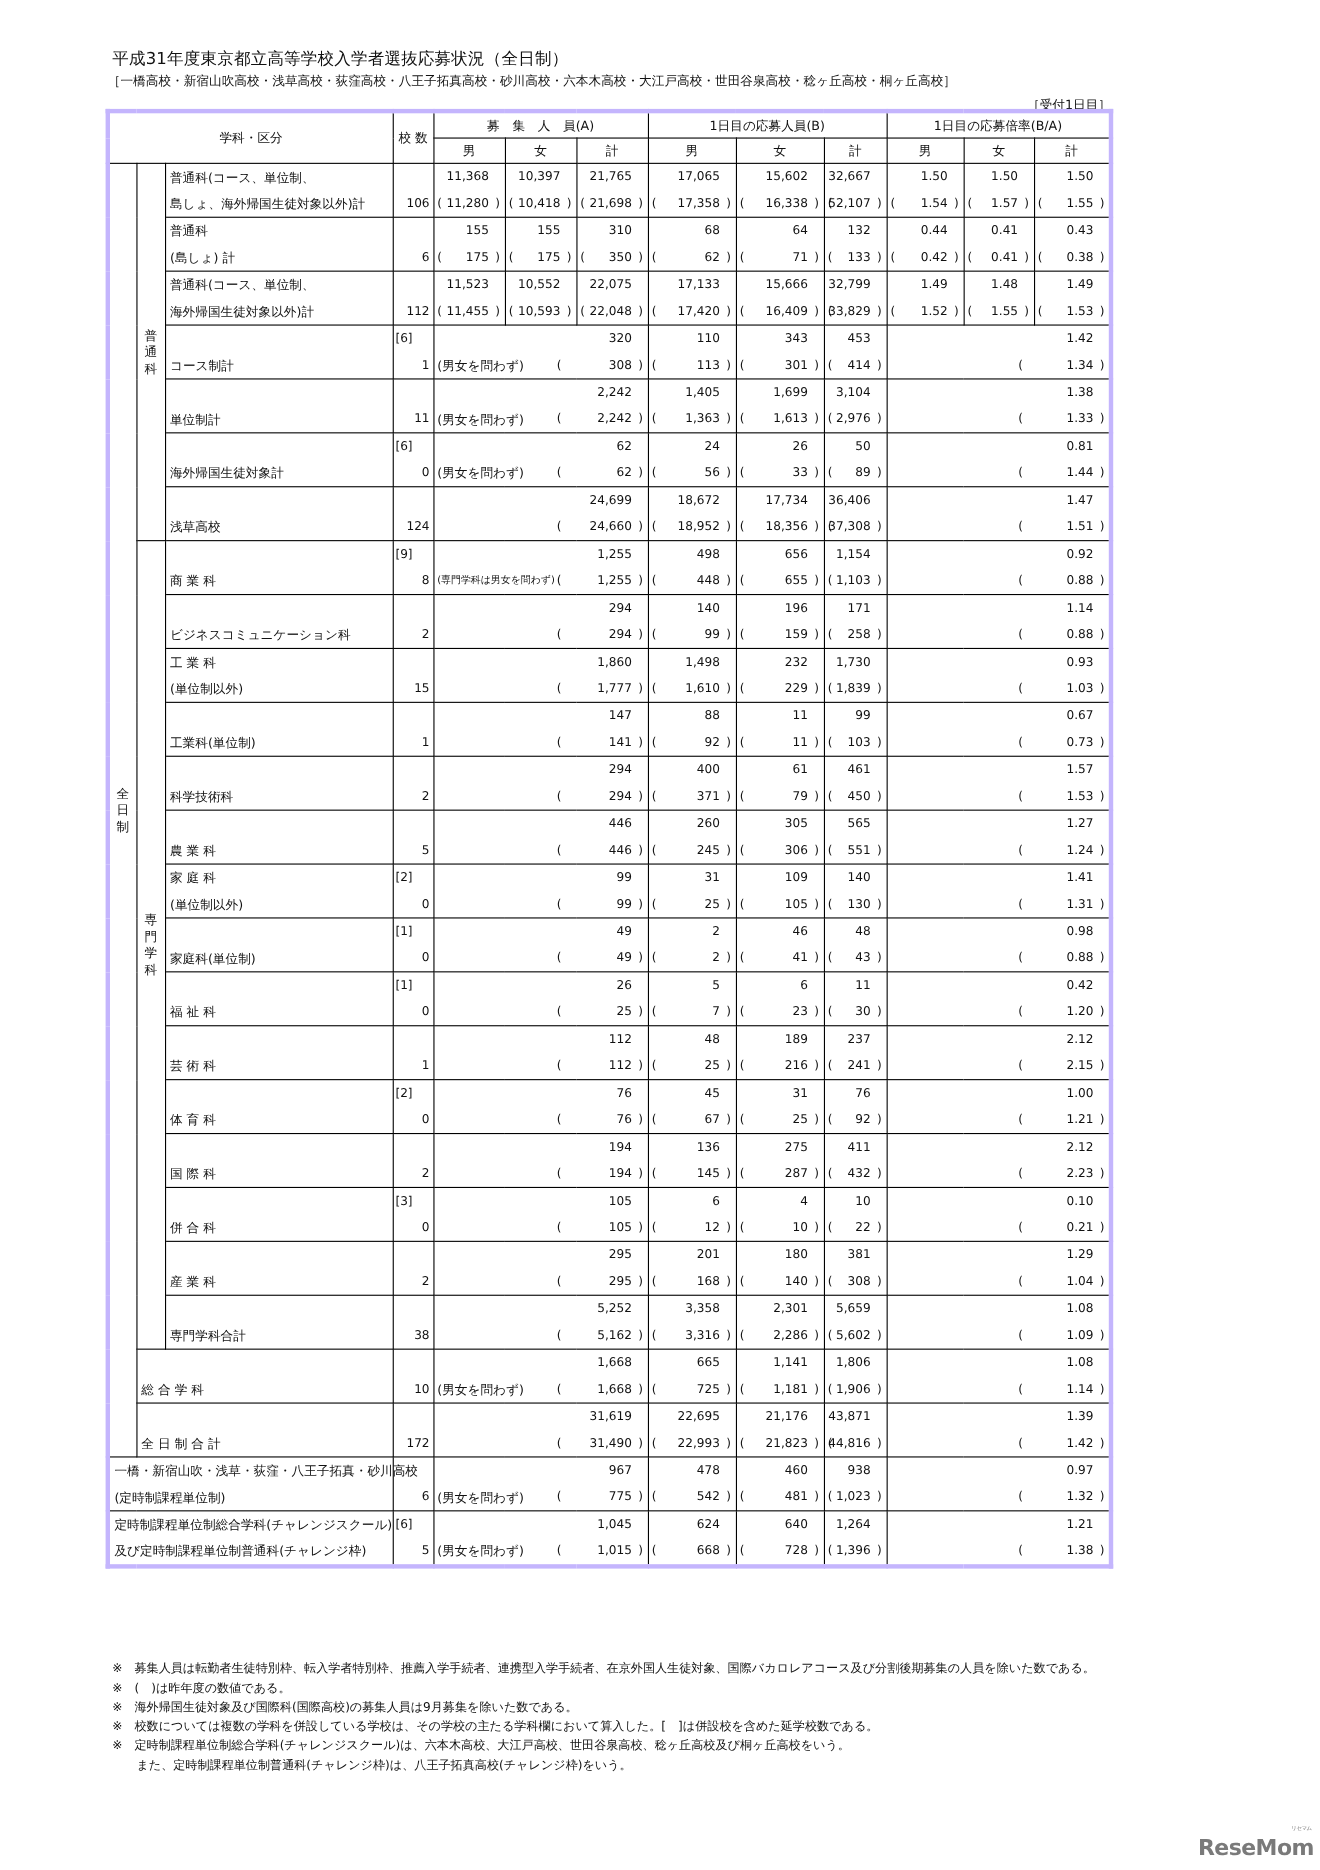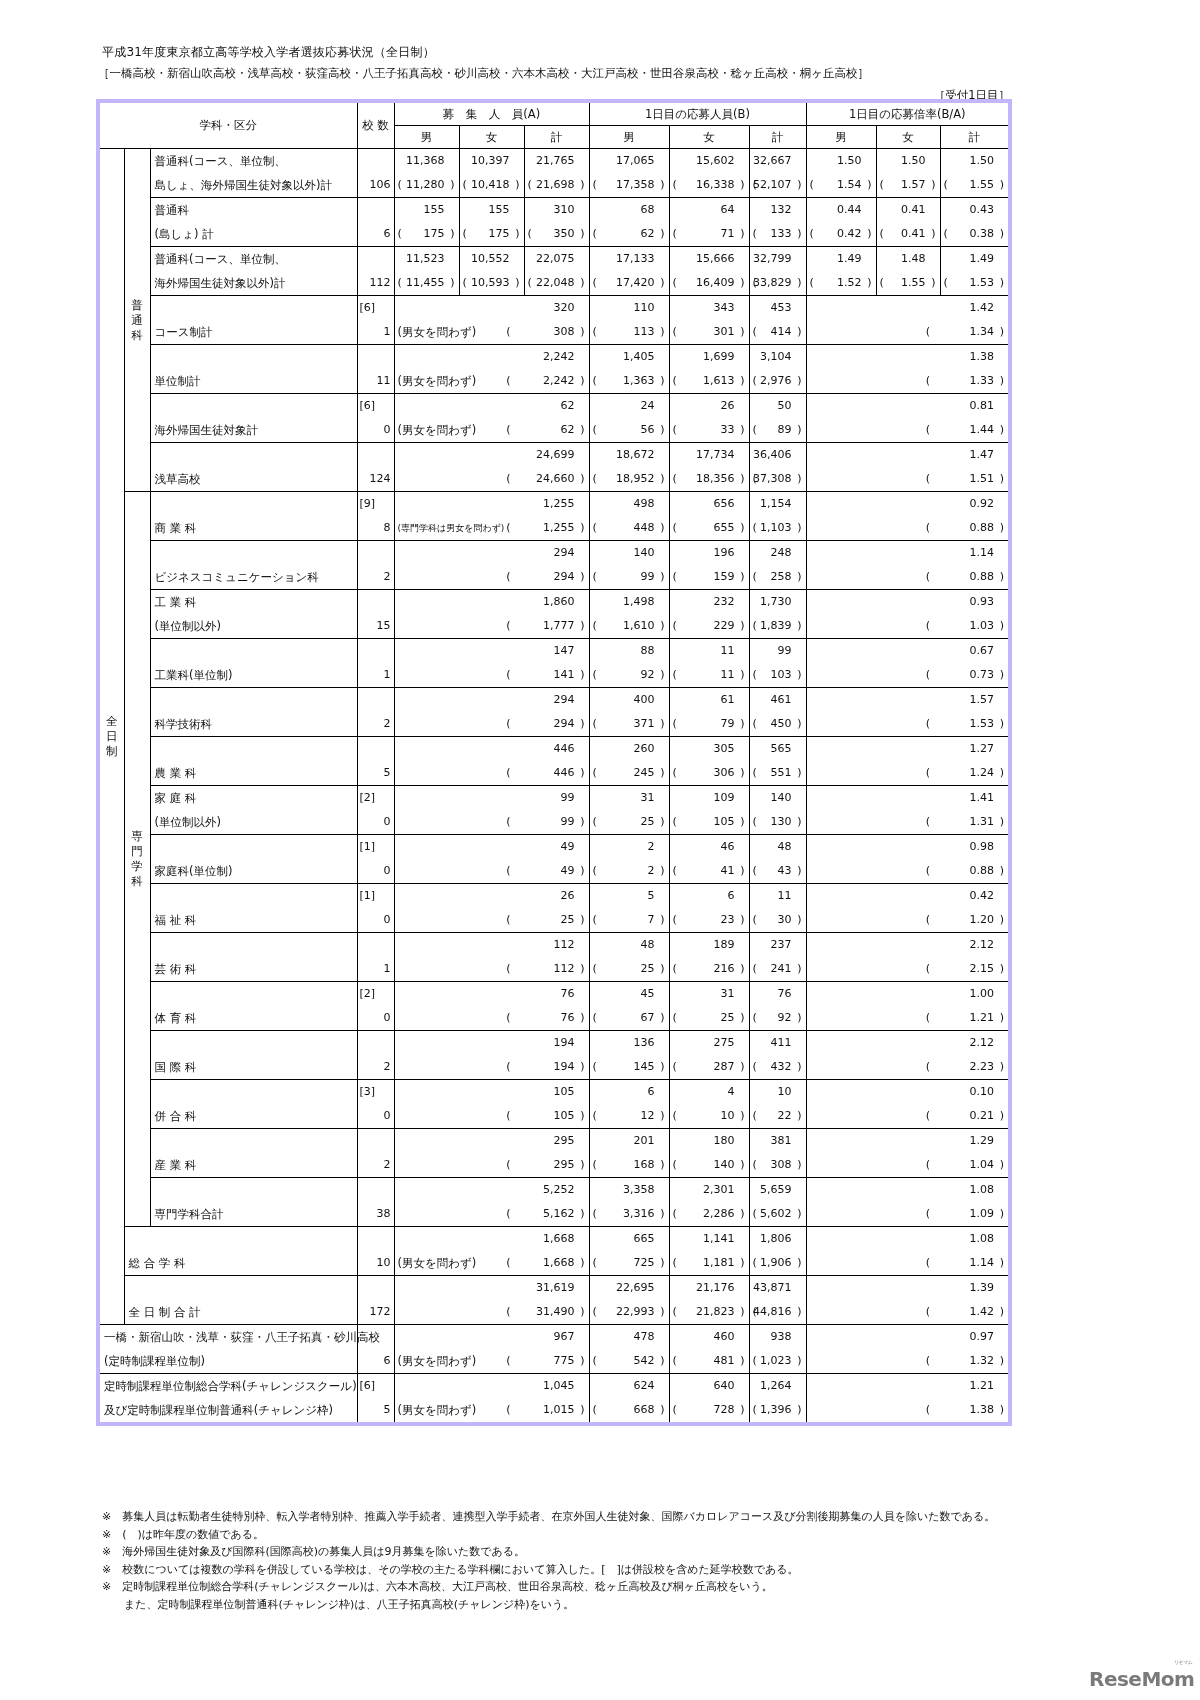--- a/index.html
+++ b/index.html
@@ -1,17 +1,17 @@
 <!DOCTYPE html>
 <html><head>
 <meta charset="utf-8">
 <style>
   html,body{margin:0;padding:0;background:#fff;}
   body{width:1200px;height:1700px;position:relative;font-family:"DejaVu Sans","Liberation Sans",sans-serif;color:#111;overflow:hidden;}
-  .title{position:absolute;left:102px;top:44px;font-size:12px;letter-spacing:0.2px;}
+  .title{position:absolute;left:102px;top:44px;font-size:15px;letter-spacing:0.2px;}
   .subtitle{position:absolute;left:98px;top:66px;font-size:11.5px;}
   .recv{position:absolute;right:190px;top:88px;font-size:11.5px;}
   table.main{position:absolute;left:96px;top:99px;width:912px;border-collapse:collapse;table-layout:fixed;font-size:11px;}
   table.main td,table.main th{border:1px solid #000;padding:0;font-weight:normal;}
   table.main th{height:22px;text-align:center;font-size:11.5px;}
   .outer{border:4px solid #c4b5fd;}
   .vlabel{text-align:center;vertical-align:middle;font-size:11.5px;}
   .vstack{display:flex;flex-direction:column;justify-content:space-around;align-items:center;height:100%;}
   .lbl{padding-left:4px !important;vertical-align:top;}
   .lbl .l1,.lbl .l2{height:24px;line-height:24px;white-space:nowrap;font-size:11.5px;}
@@ -905,21 +905,21 @@
             <div class="b">
               <span class="pl">(</span>
               <span class="v">159</span>
               <span class="pr">)</span>
             </div>
           </div>
         </td>
         <td class="num">
           <div class="cell2">
             <div class="t">
-              <span class="v">248</span>
+              <span class="v">171</span>
             </div>
             <div class="b">
               <span class="pl">(</span>
               <span class="v">258</span>
               <span class="pr">)</span>
             </div>
           </div>
         </td>
         <td class="num merged" colspan="3">
           <div class="cell2">

